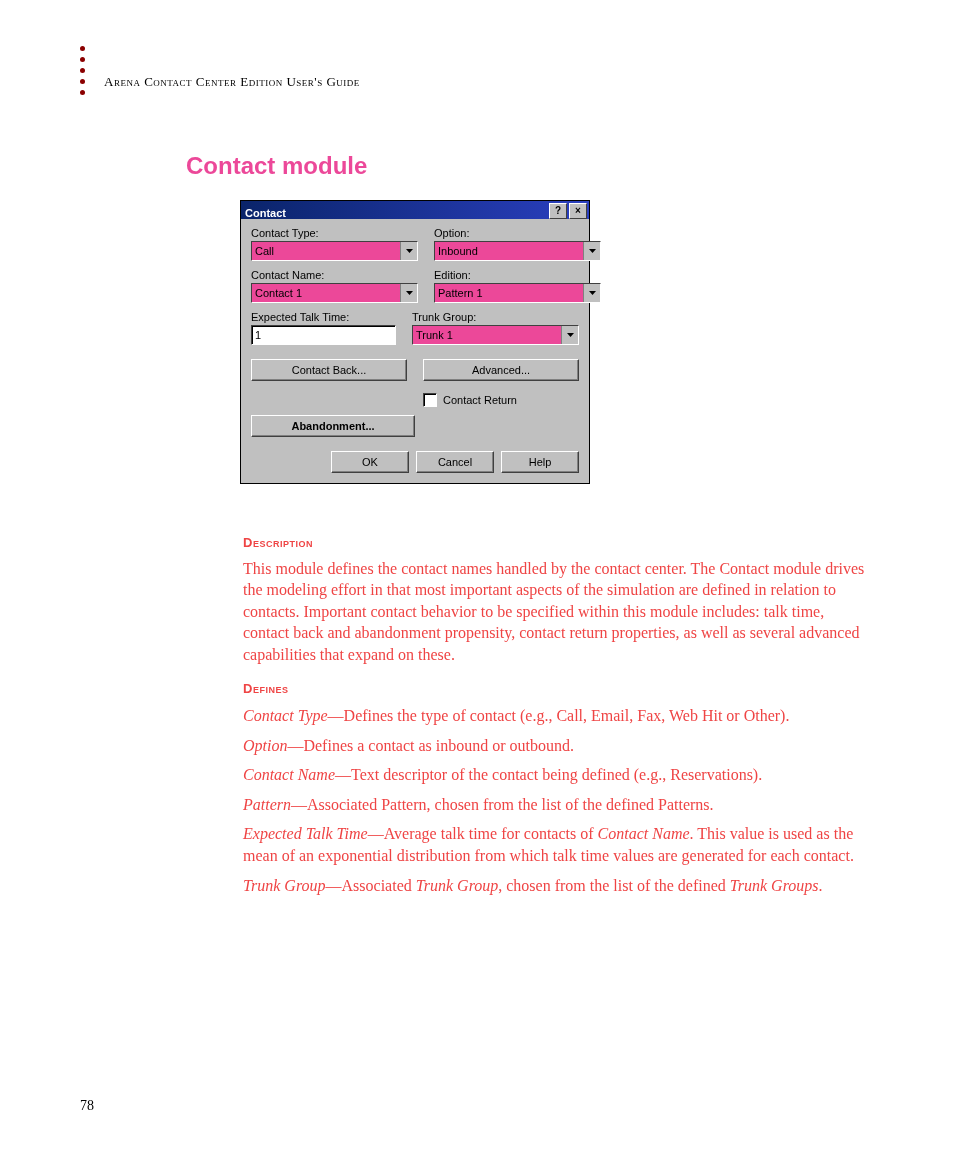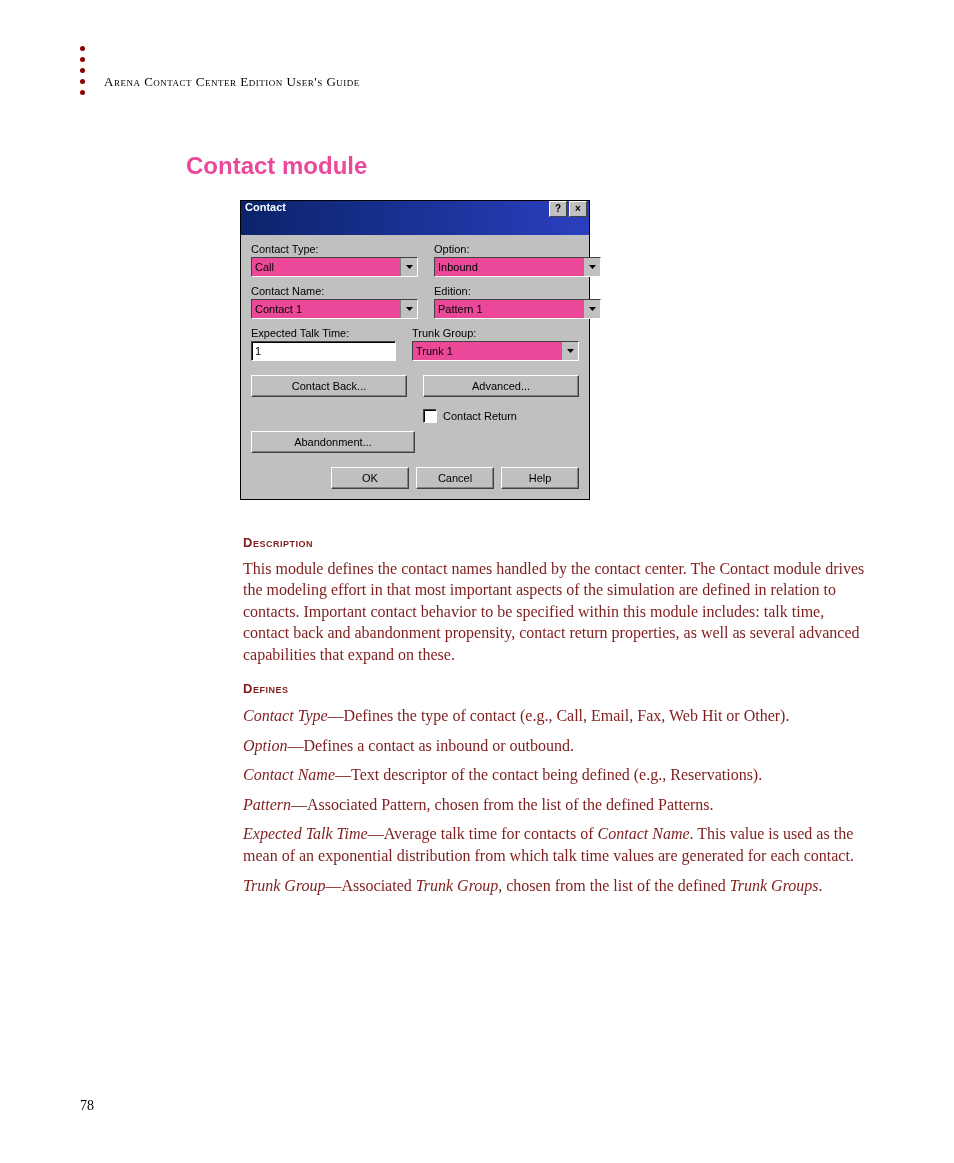--- a/index.html
+++ b/index.html
@@ -59,25 +59,25 @@
   }
   .dialog {
     width: 348px;
     background: #c0c0c0;
     border: 1px solid #000;
     font-family: "MS Sans Serif", Tahoma, Arial, sans-serif;
     font-size: 11px;
     color: #000;
   }
   .titlebar {
-    height: 34px;
+    height: 18px;
     background: linear-gradient(to right, #0a246a, #2a3fbf);
     color: #fff;
     display: flex;
-    align-items: flex-start;
+    align-items: flex-end;
     padding: 0 2px 0 4px;
     font-weight: bold;
     font-size: 11px;
   }
   .titlebar .title-text {
     flex: 1;
   }
   .titlebar .win-btn {
     width: 16px;
     height: 14px;
@@ -200,33 +200,34 @@
     display: flex;
     justify-content: flex-end;
     gap: 7px;
     margin-top: 14px;
   }
   .bottom-row .btn {
     width: 64px;
   }
   .abandon-row {
     margin-top: 8px;
+    font-weight: bold;
   }
   .abandon-row .btn {
     width: 150px;
   }
 
   .content {
     position: absolute;
     left: 243px;
     top: 530px;
     width: 630px;
     font-size: 16px;
     line-height: 1.35;
-    color: #7f1d1d;
+    color: #ef4444;
   }
   .subhead {
     font-family: Arial, Helvetica, sans-serif;
     font-weight: bold;
     font-size: 13px;
     letter-spacing: 0.5px;
     font-variant: small-caps;
     margin-top: 4px;
     margin-bottom: 4px;
   }

